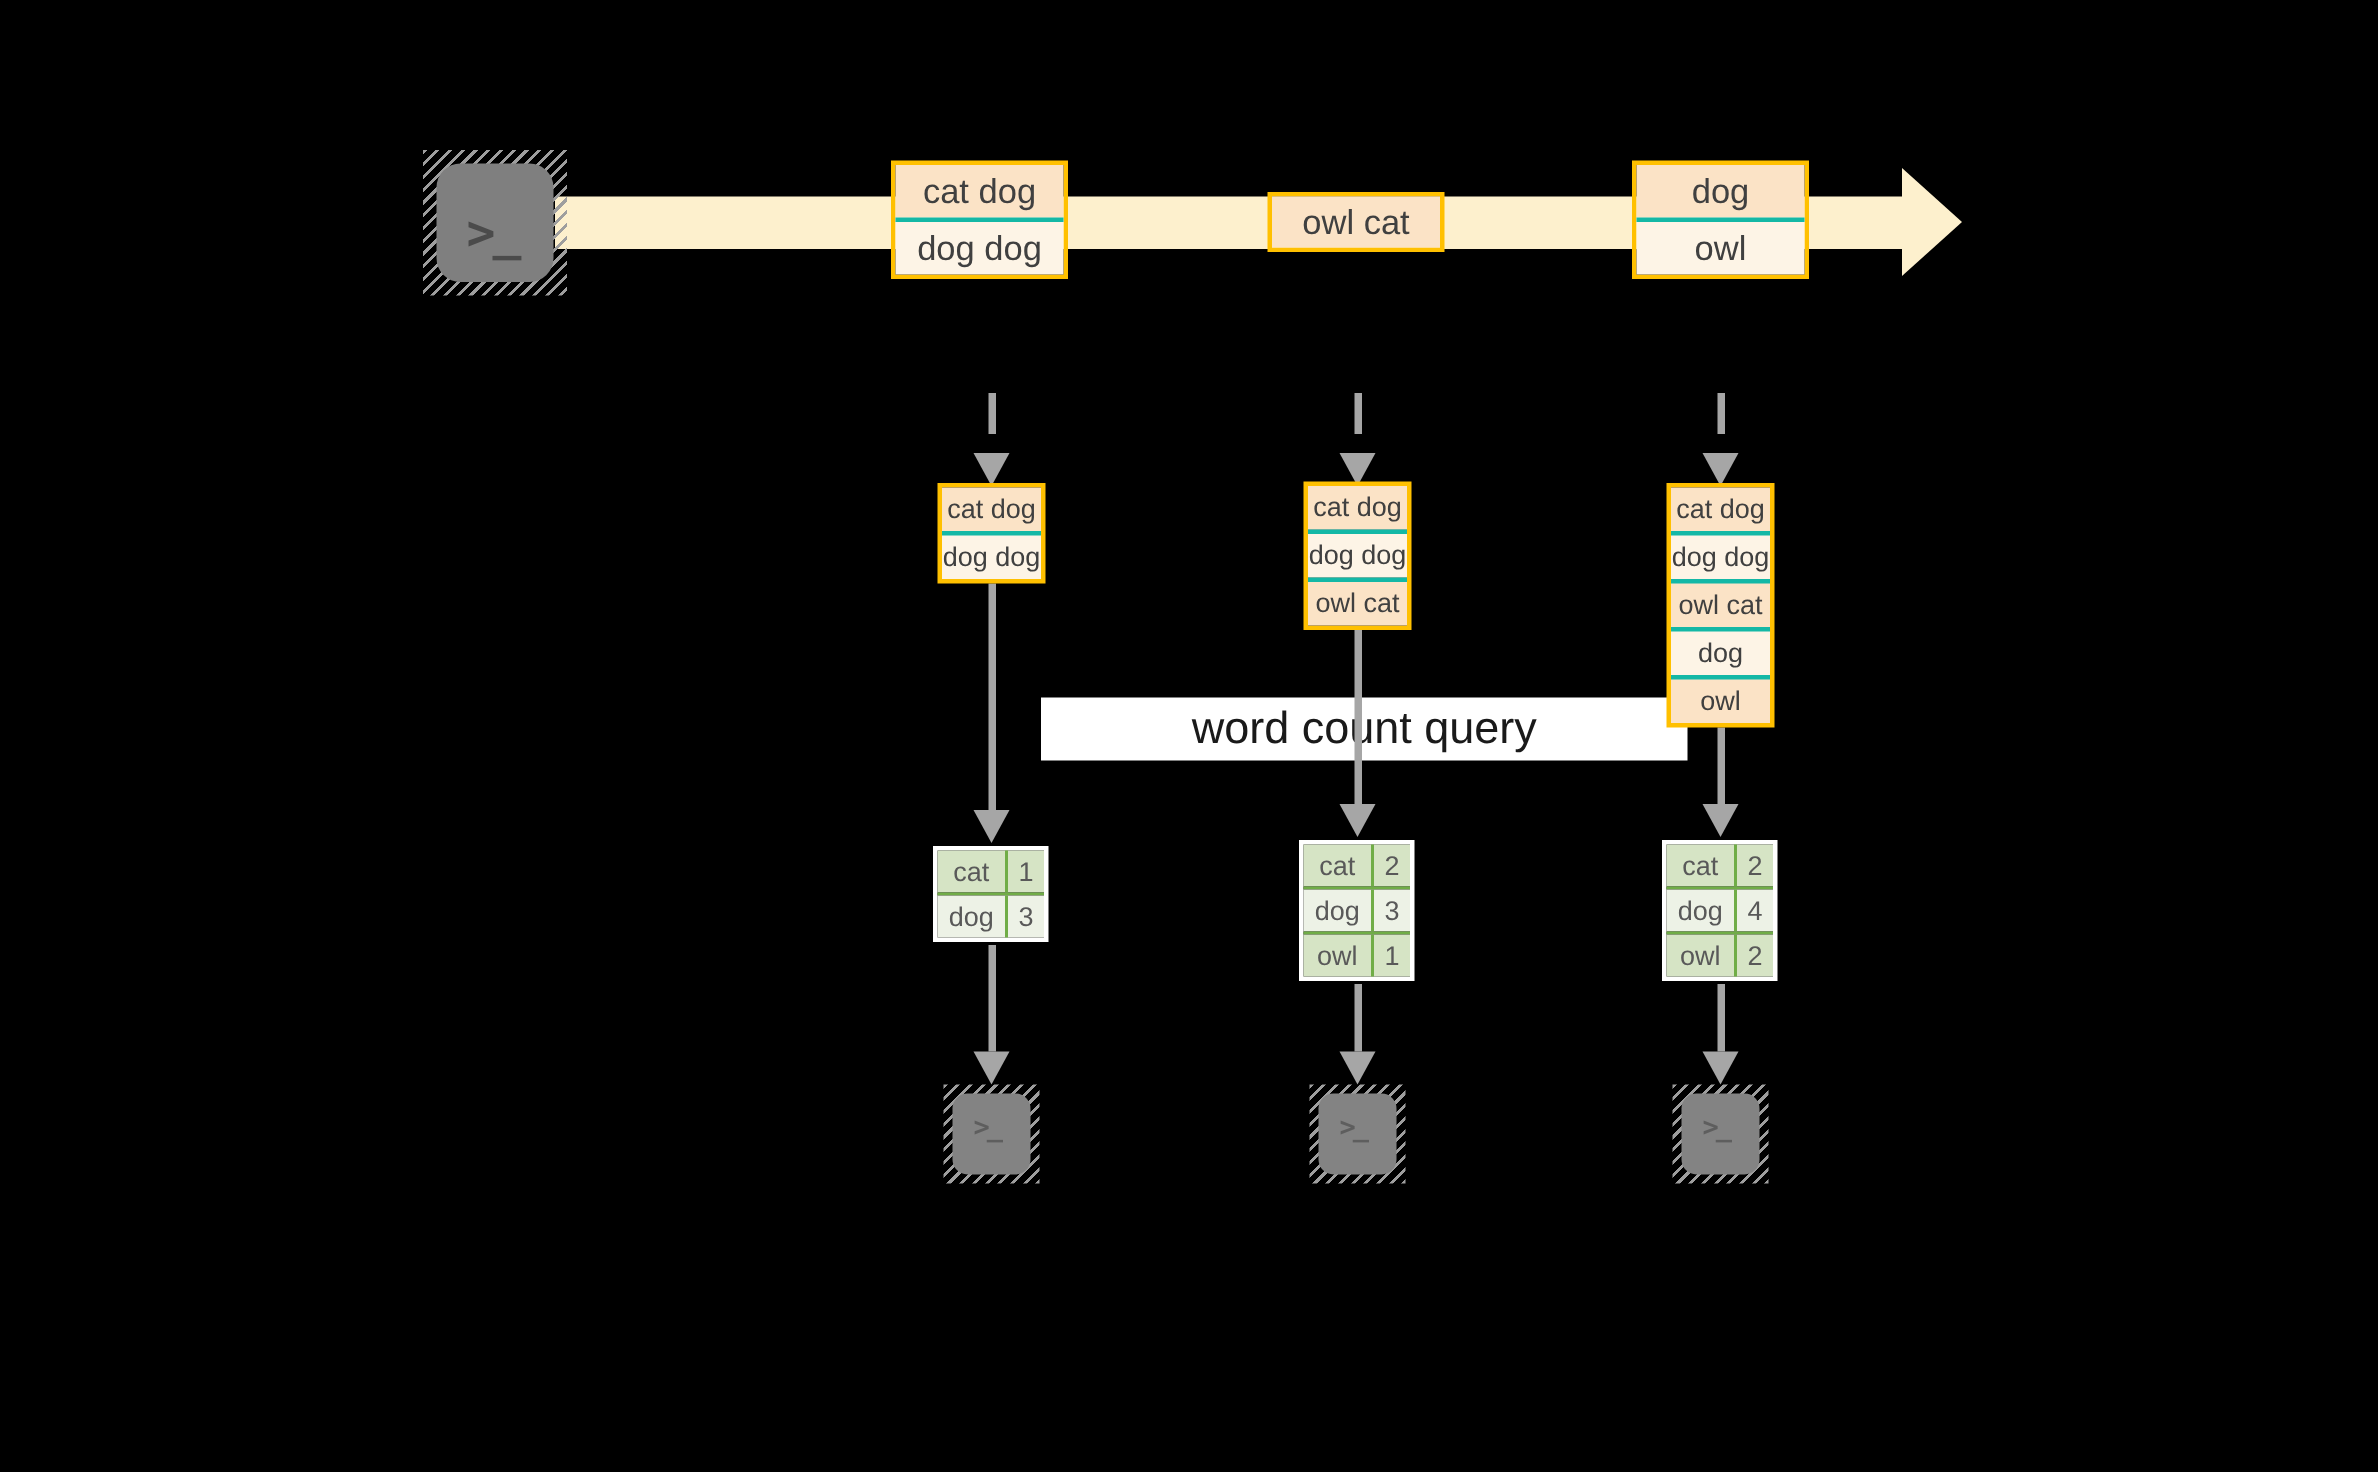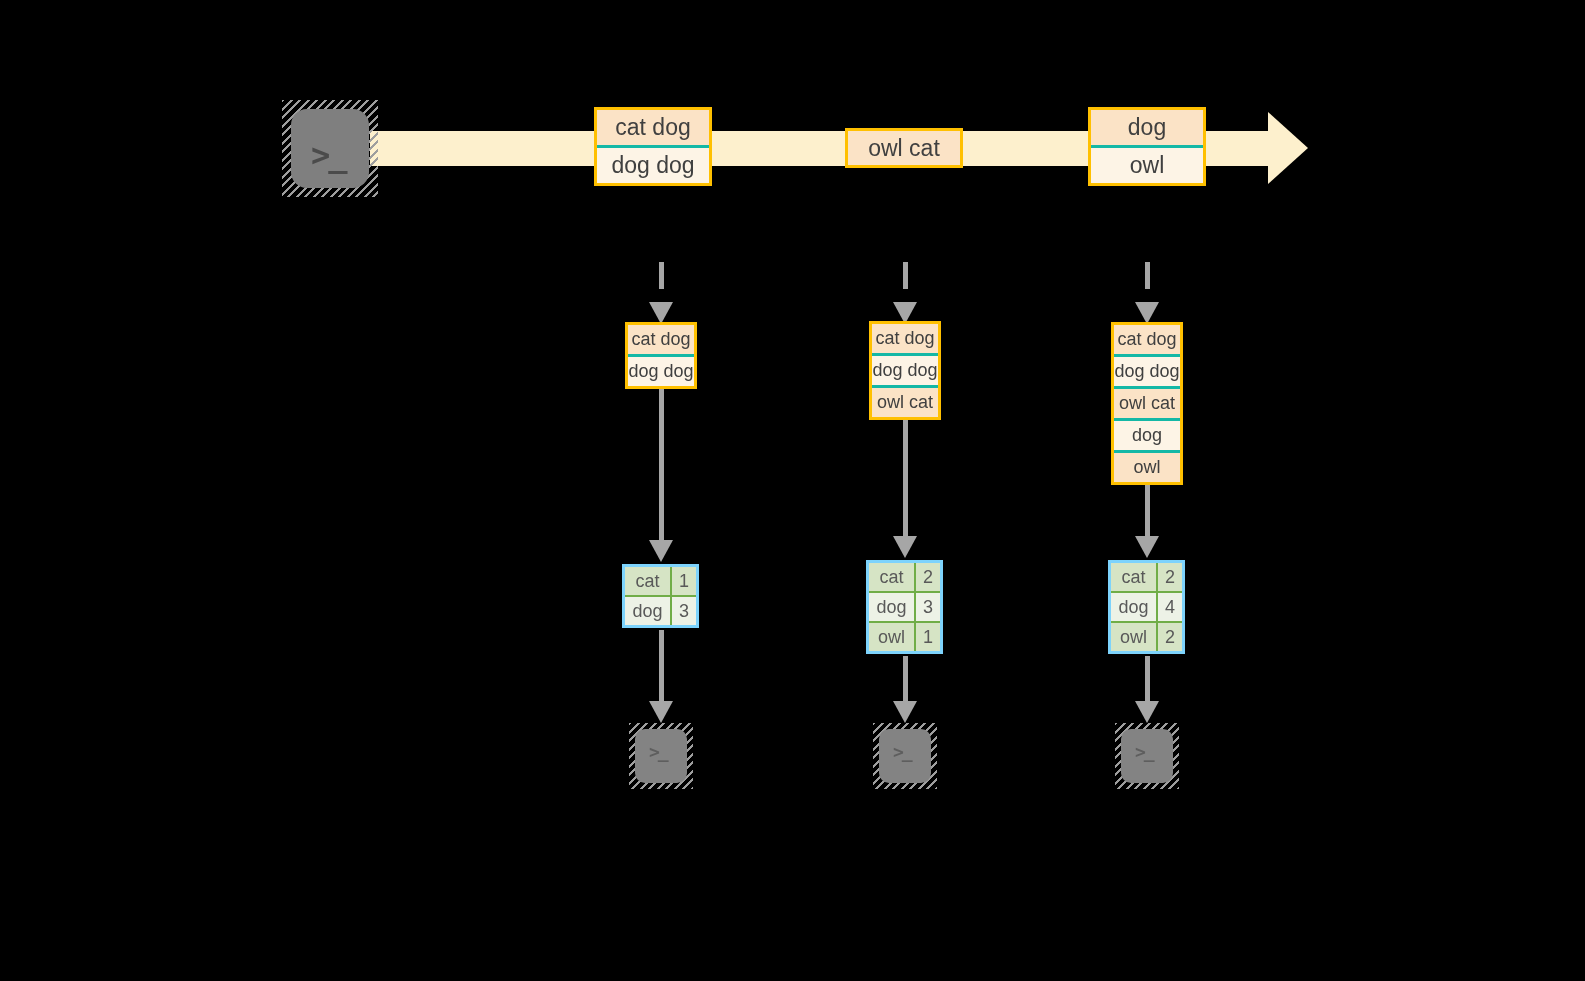--- a/index.html
+++ b/index.html
@@ -39,21 +39,21 @@
   .varrow { position:absolute; width:24px; display:flex; flex-direction:column; align-items:center; z-index:2; }
   .shaft { width:5px; background:#A6A6A6; }
   .shaft.dashed { background:repeating-linear-gradient(180deg,#A6A6A6 0 27px,transparent 27px 40px); }
   .ahead { width:0; height:0; border-left:12px solid transparent; border-right:12px solid transparent; border-top:22px solid #A6A6A6; }
   
   .qbar {
     position:absolute; left:694px; top:465px; width:431px; height:42px; background:#ffffff; z-index:1;
     display:flex; align-items:center; justify-content:center; font-size:30px; color:#1a1a1a;
   }
   
-  .gtable { position:absolute; border:3px solid #7dd3fc; display:flex; flex-direction:column; z-index:3; }
+  .gtable { position:absolute; border:3px solid #ffffff; display:flex; flex-direction:column; z-index:3; }
   .gtable .row { display:flex; }
   .gtable .row + .row { border-top:2px solid #70AD47; }
   .gtable .row > div { height:28px; display:flex; align-items:center; justify-content:center; font-size:18px; color:#595959; }
   .gtable .word { width:45px; }
   .gtable .num  { width:24px; border-left:2px solid #70AD47; }
   .row.dark  > div { background:#D6E4C5; }
   .row.light > div { background:#EDF2E6; }
 </style>
 </head>
 <body>
@@ -106,20 +106,23 @@
   </div>
 
   <div class="cellbox buffer-box" style="left:1111px; top:322px;">
     <div class="cell dark">cat dog</div>
     <div class="cell light">dog dog</div>
     <div class="cell dark">owl cat</div>
     <div class="cell light">dog</div>
     <div class="cell dark">owl</div>
   </div>
 
+  <div class="qbar">
+    <span>word count query</span>
+  </div>
 
   <div class="varrow" style="left:649px; top:389px;">
     <div class="shaft" style="height:151px;"></div>
     <div class="ahead"></div>
   </div>
   <div class="varrow" style="left:893px; top:420px;">
     <div class="shaft" style="height:116px;"></div>
     <div class="ahead"></div>
   </div>
   <div class="varrow" style="left:1135px; top:485px;">

